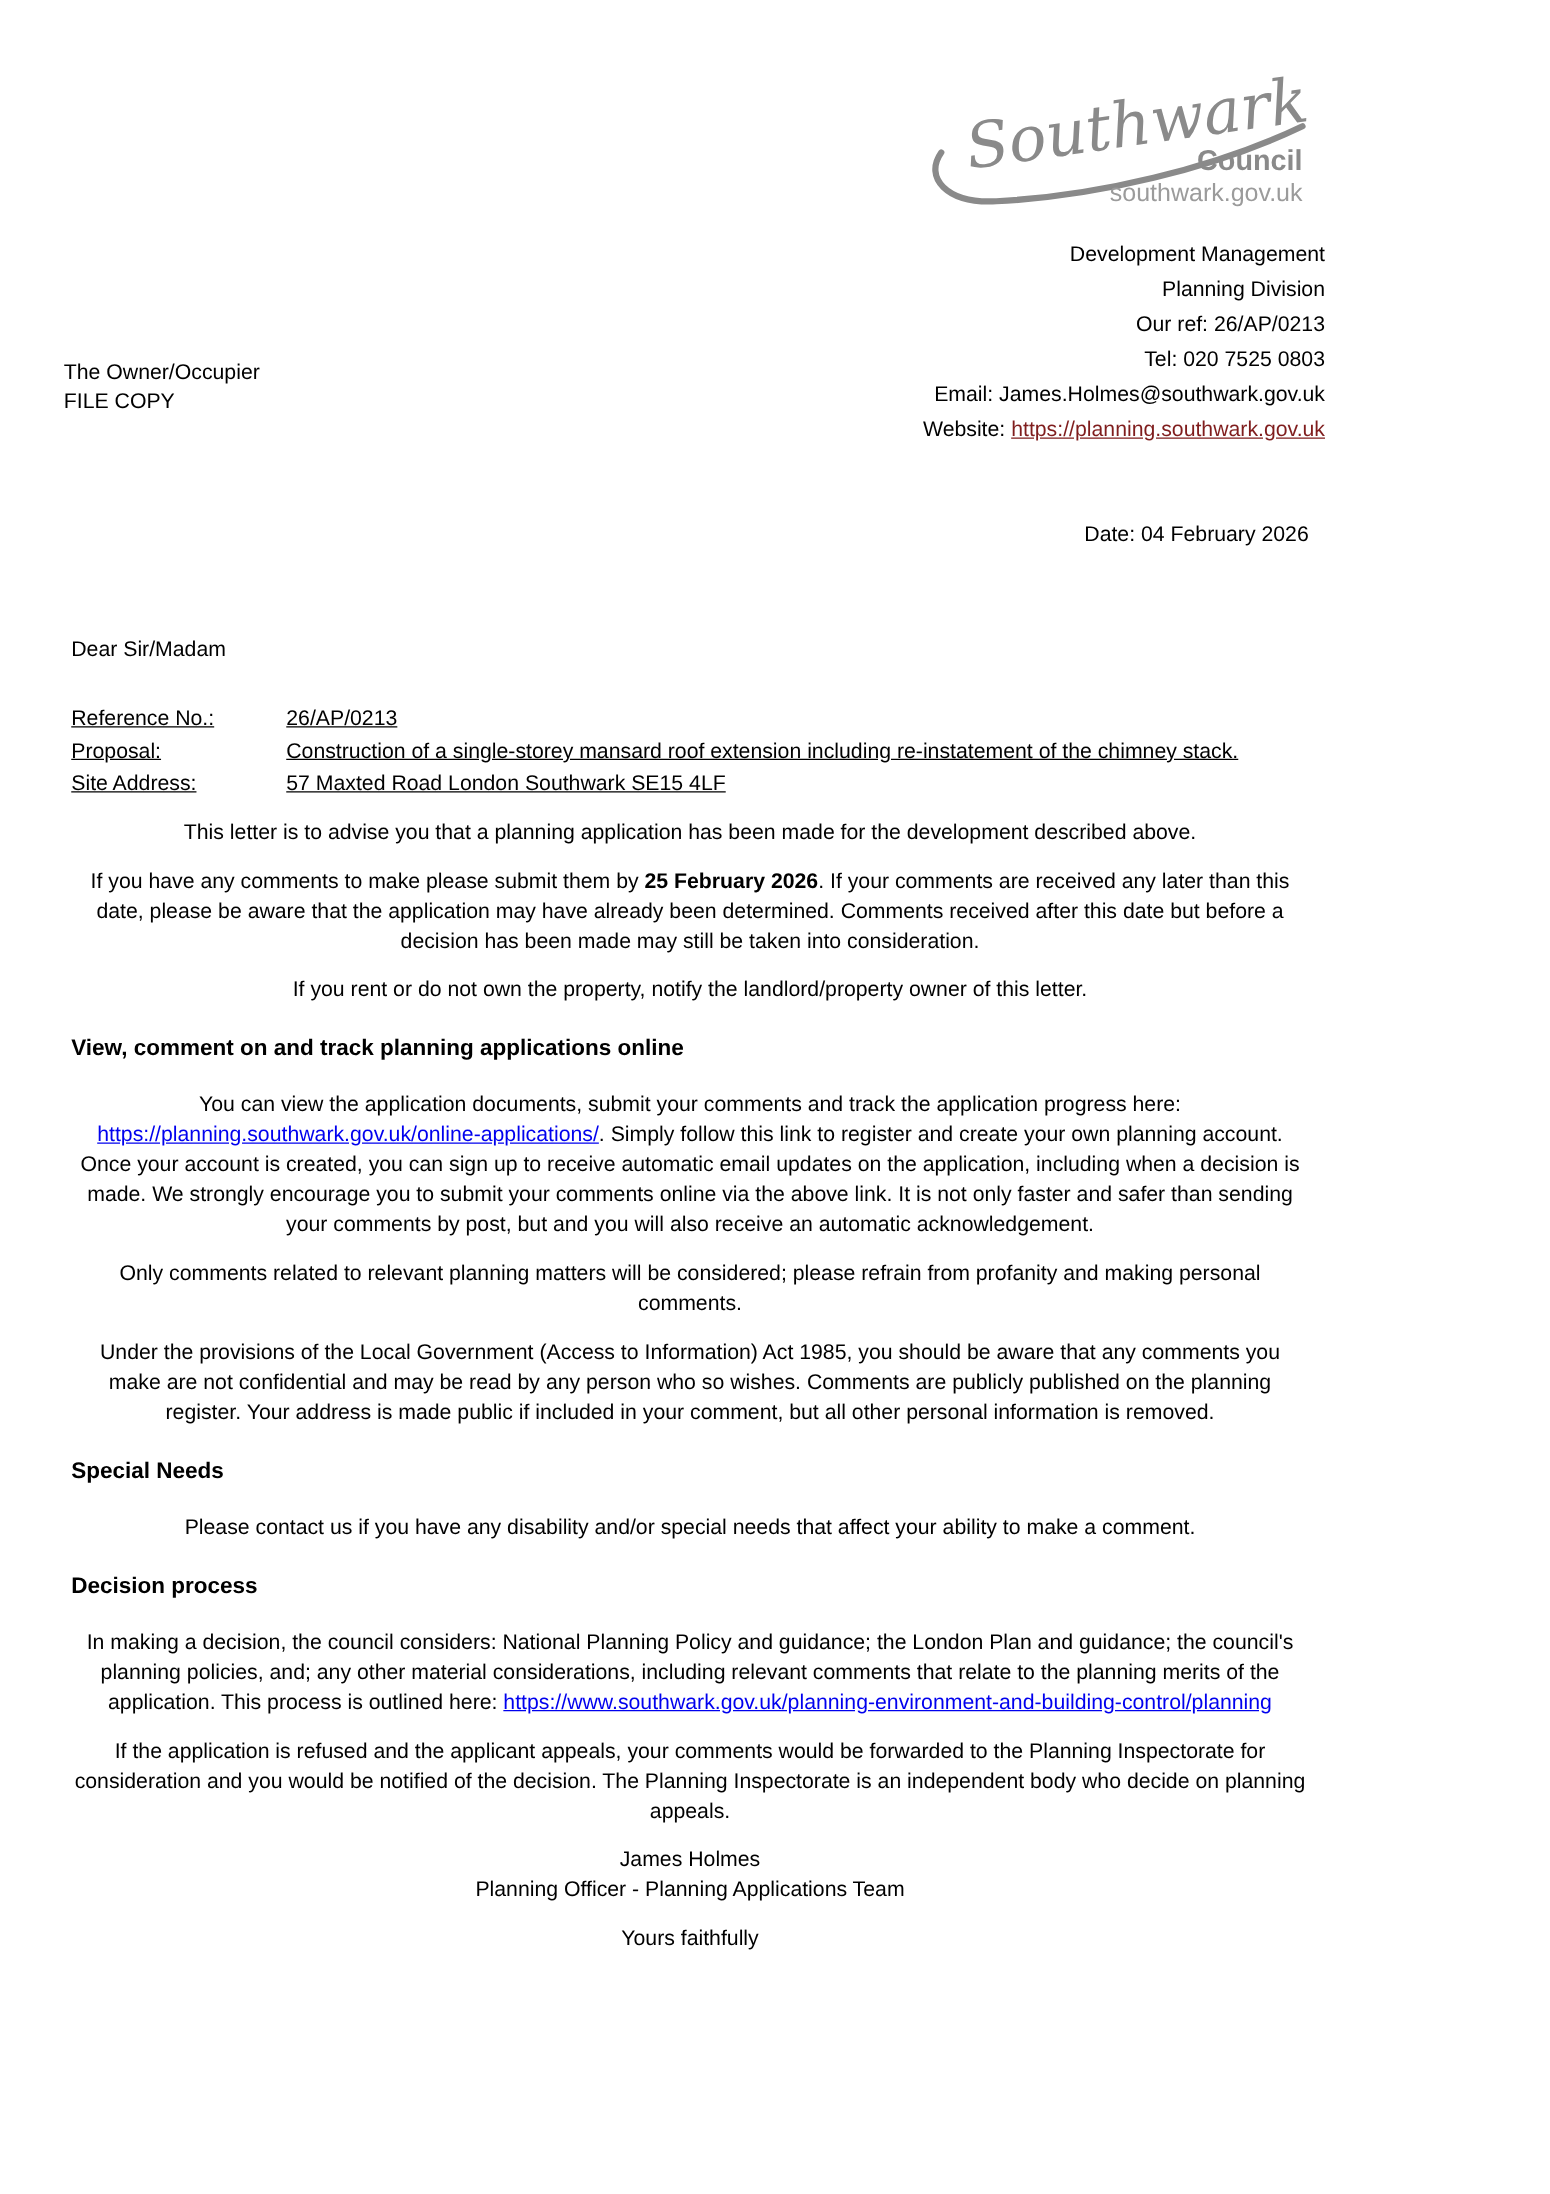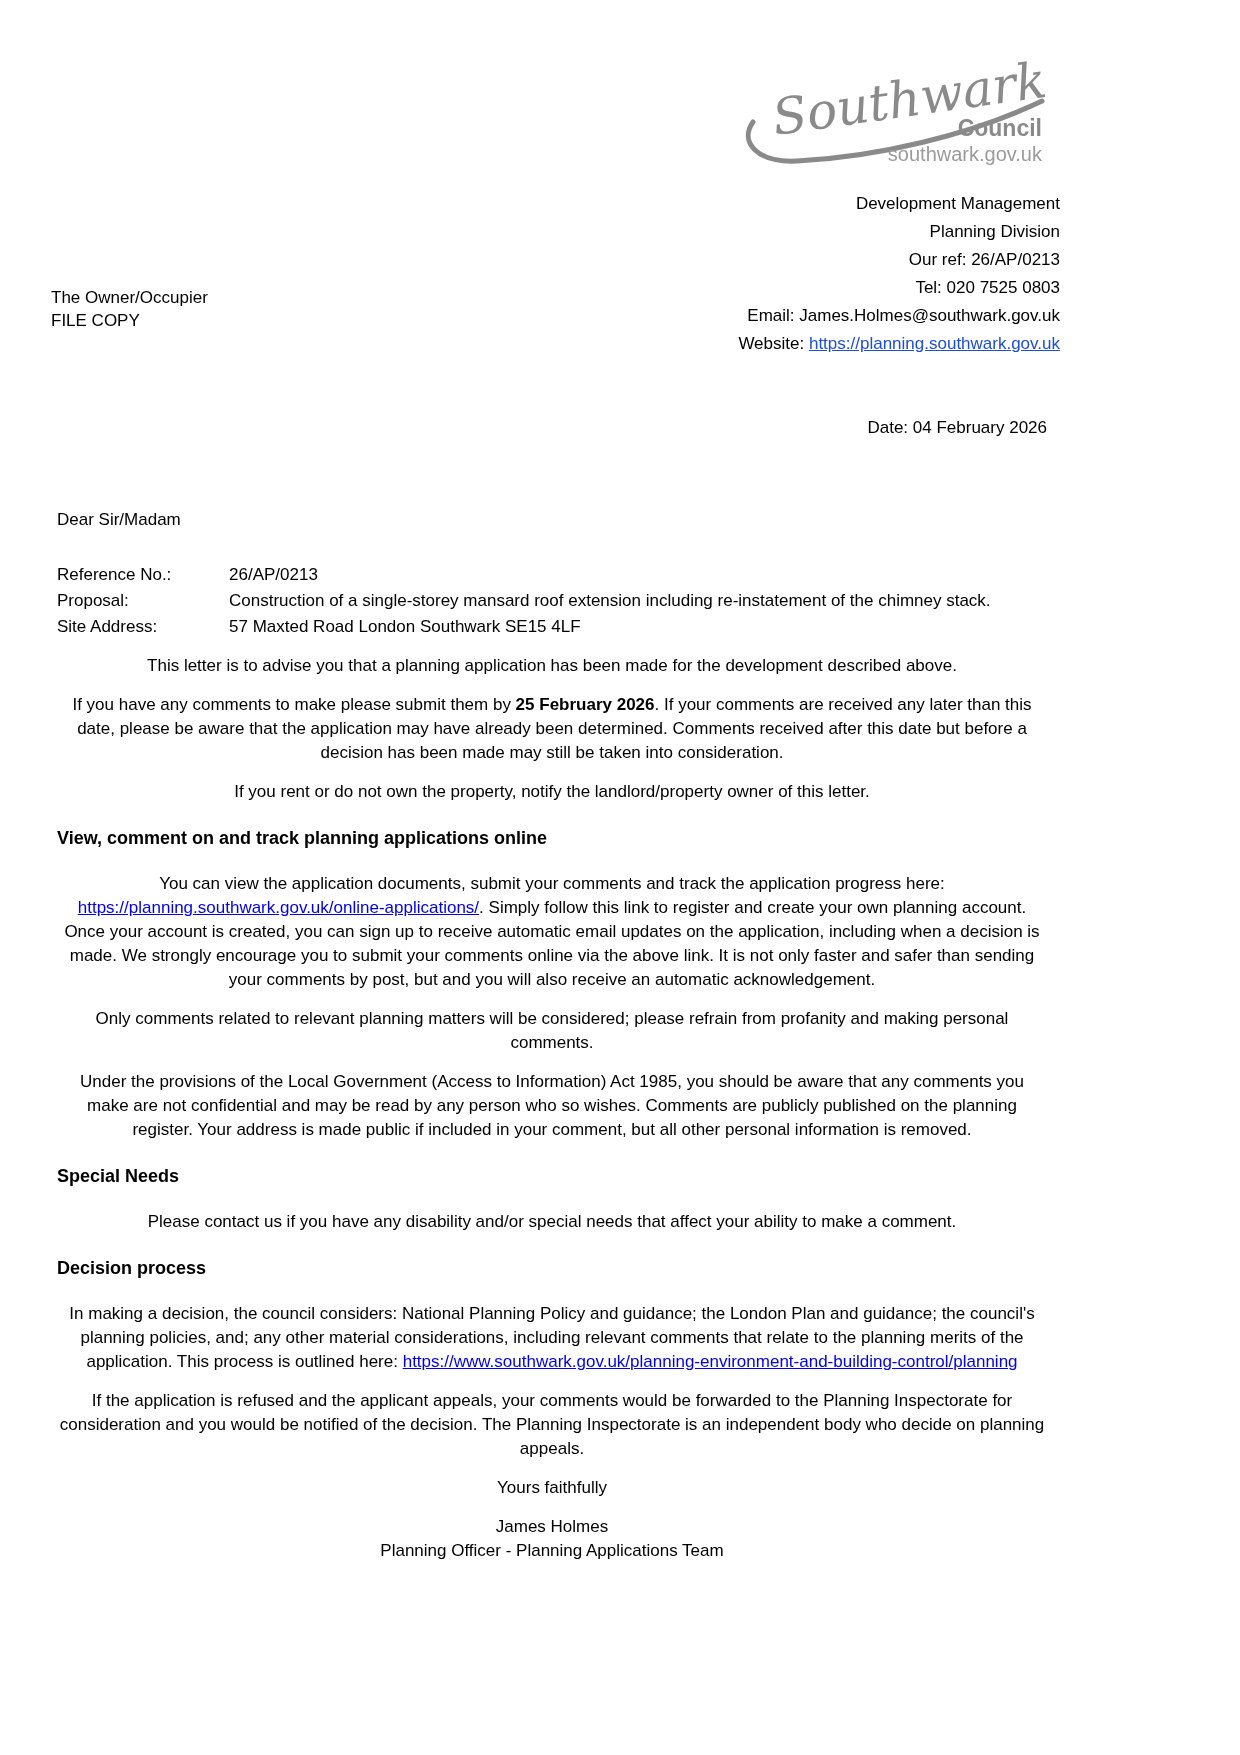--- a/index.html
+++ b/index.html
@@ -25,26 +25,26 @@
     position:absolute; top:418px; right:193px;
     font-size:17px; white-space:nowrap;
   }
   .letter-body {
     position:absolute; left:57px; top:508px; width:990px;
     font-size:17px; line-height:24px;
   }
   .letter-body p.para { margin:0 0 15px;text-align:center; }
   .letter-body p.salutation { margin:0 0 31px; }
   .letter-body h2.section { font-size:18px; font-weight:bold; margin:22px 0; }
-  .ref-table { margin:0 0 15px; }
+  .ref-table { margin:0 0 15px;text-decoration:underline; }
   .ref-row { display:flex; margin:0 0 2px; }
   .ref-label { width:172px; flex:none; }
   .ref-value { width:762px; }
   a.link, .link { color:#0000ee; text-decoration:underline; }
-  .contact a.link { color:#1d4ed8; }
+  .contact a.link { color:#7f1d1d; }
 </style>
 </head>
 <body>
 
 <div class="page">
 
   <div class="logo">
     <svg width="315" height="130" viewBox="0 0 315 130">
       <text x="38" y="78" font-family="'DejaVu Serif', serif" font-style="italic" font-size="50" fill="#8a8a8a" transform="rotate(-8 160 70)">Southwark</text>
       <path d="M18 82 C 4 102, 22 123, 62 121 C 142 117, 236 95, 307 61" stroke="#8a8a8a" stroke-width="5" fill="none" stroke-linecap="round"></path>
@@ -95,18 +95,18 @@
         <p class="para"><span>If you rent or do not own the property, notify the landlord/property owner of this letter.</span></p>
         <h2 class="section"><span>View, comment on and track planning applications online</span></h2>
         <p class="para"><span>You can view the application documents, submit your comments and track the application progress here: </span><a class="link" href="#">https://planning.southwark.gov.uk/online-applications/</a><span>. Simply follow this link to register and create your own planning account. Once your account is created, you can sign up to receive automatic email updates on the application, including when a decision is made. We strongly encourage you to submit your comments online via the above link. It is not only faster and safer than sending your comments by post, but and you will also receive an automatic acknowledgement.</span></p>
         <p class="para"><span>Only comments related to relevant planning matters will be considered; please refrain from profanity and making personal comments.</span></p>
         <p class="para"><span>Under the provisions of the Local Government (Access to Information) Act 1985, you should be aware that any comments you make are not confidential and may be read by any person who so wishes. Comments are publicly published on the planning register. Your address is made public if included in your comment, but all other personal information is removed.</span></p>
         <h2 class="section"><span>Special Needs</span></h2>
         <p class="para"><span>Please contact us if you have any disability and/or special needs that affect your ability to make a comment.</span></p>
         <h2 class="section"><span>Decision process</span></h2>
         <p class="para"><span>In making a decision, the council considers: National Planning Policy and guidance; the London Plan and guidance; the council's planning policies, and; any other material considerations, including relevant comments that relate to the planning merits of the application. This process is outlined here: </span><a class="link" href="#">https://www.southwark.gov.uk/planning-environment-and-building-control/planning</a></p>
         <p class="para"><span>If the application is refused and the applicant appeals, your comments would be forwarded to the Planning Inspectorate for consideration and you would be notified of the decision. The Planning Inspectorate is an independent body who decide on planning appeals.</span></p>
+        <p class="para"><span>James Holmes</span><br><span>Planning Officer - Planning Applications Team</span></p>
         <p class="para"><span>Yours faithfully</span></p>
-        <p class="para"><span>James Holmes</span><br><span>Planning Officer - Planning Applications Team</span></p>
       </div>
   </div>
 
 </div>
 
 </body></html>

